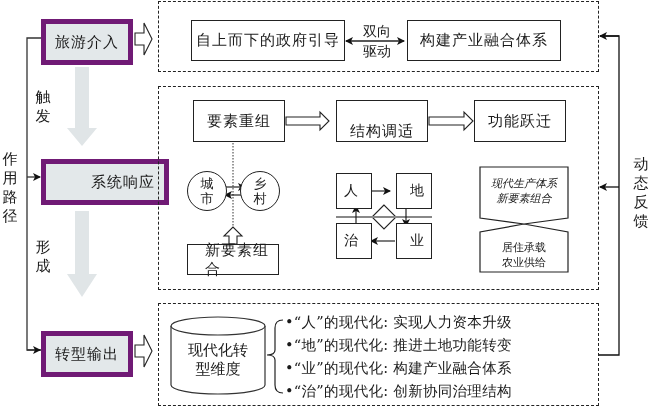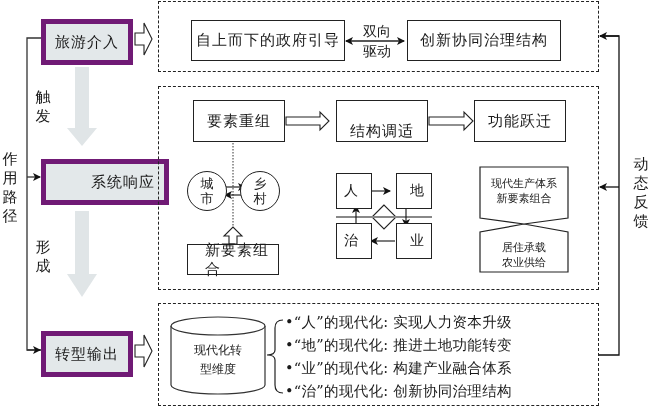--- a/index.html
+++ b/index.html
@@ -119,21 +119,21 @@
 <div class="vtext" style="left:34px; top:88px;">触发</div>
 <div class="vtext" style="left:34px; top:238px;">形成</div>
 
 <div class="vtext" style="left:632px; top:155px;">动态反馈</div>
 
 <div class="dash-box" style="left:158px; top:1px; width:441px; height:71px;"></div>
 <div class="solid-box" style="left:191px; top:20px; width:154px; height:41px;">
   <span>自上而下的政府引导</span>
 </div>
 <div class="solid-box" style="left:407px; top:20px; width:154px; height:41px;">
-  <span>创新协同治理结构</span>
+  <span>构建产业融合体系</span>
 </div>
 <div class="abs" style="left:359px; top:21px; width:36px; font-size:14px; line-height:20px; text-align:center;">
   <div>双向</div>
   <div>驱动</div>
 </div>
 
 <div class="dash-box" style="left:158px; top:86px; width:441px; height:204px;"></div>
 <div class="solid-box" style="left:193px; top:100px; width:92px; height:42px;">
   <span>要素重组</span>
 </div>
@@ -162,30 +162,30 @@
 <div class="quad" style="left:396px; top:173px;">
   <span style="margin-left:6px;">地</span>
 </div>
 <div class="quad" style="left:396px; top:223px;">
   <span style="margin-left:6px;">业</span>
 </div>
 <div class="quad" style="left:336px; top:223px;">
   <span style="margin-left:-6px;">治</span>
 </div>
 
-<div class="abs small" style="left:480px; top:176px; width:88px;">
+<div class="abs small" style="left:480px; top:176px; width:88px;font-style:italic;">
   <div>现代生产体系</div>
   <div>新要素组合</div>
 </div>
 <div class="abs small" style="left:480px; top:240px; width:88px;">
   <div>居住承载</div>
   <div>农业供给</div>
 </div>
 
 <div class="dash-box" style="left:158px; top:303px; width:441px; height:103px;"></div>
-<div class="abs" style="left:171px; top:341px; width:94px; text-align:center; font-size:12px; line-height:19px;">
+<div class="abs" style="left:171px; top:341px; width:94px; text-align:center; font-size:15px; line-height:19px;">
   <div>现代化转</div>
   <div>型维度</div>
 </div>
 <div class="list-item" style="top:313px;">•“人”的现代化: 实现人力资本升级</div>
 <div class="list-item" style="top:336px;">•“地”的现代化: 推进土地功能转变</div>
 <div class="list-item" style="top:359px;">•“业”的现代化: 构建产业融合体系</div>
 <div class="list-item" style="top:382px;">•“治”的现代化: 创新协同治理结构</div>
 
 </body></html>

